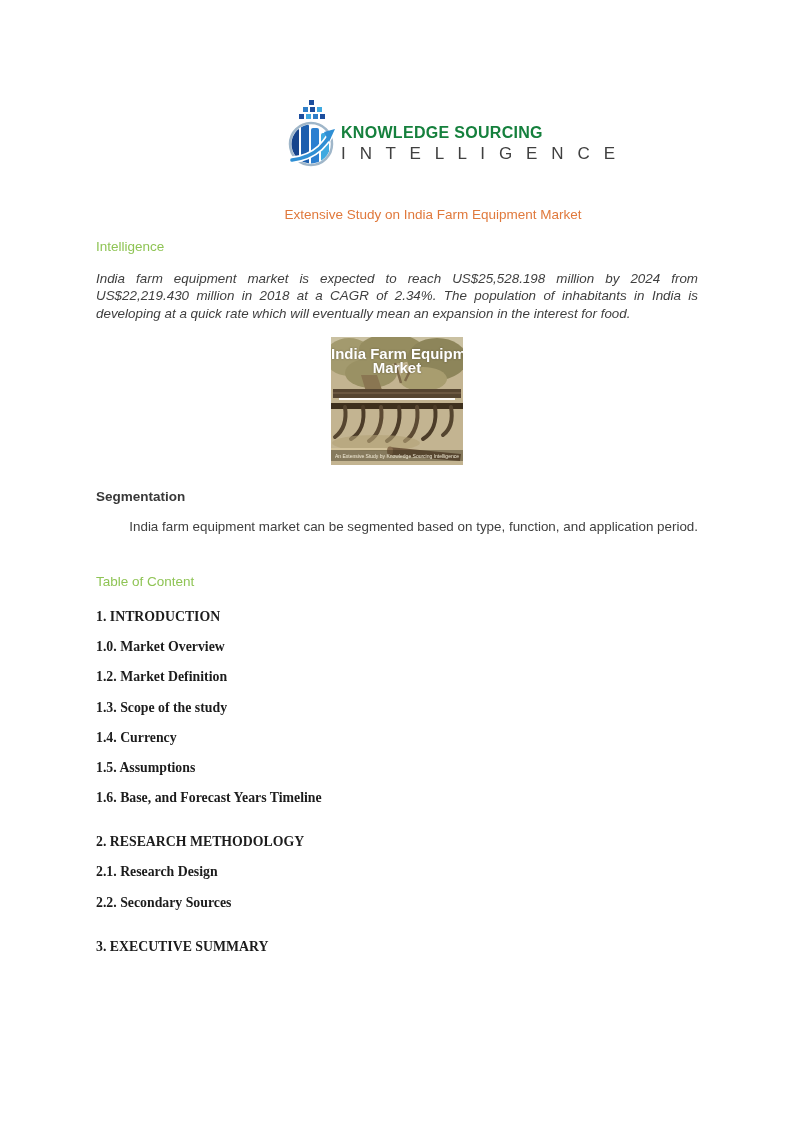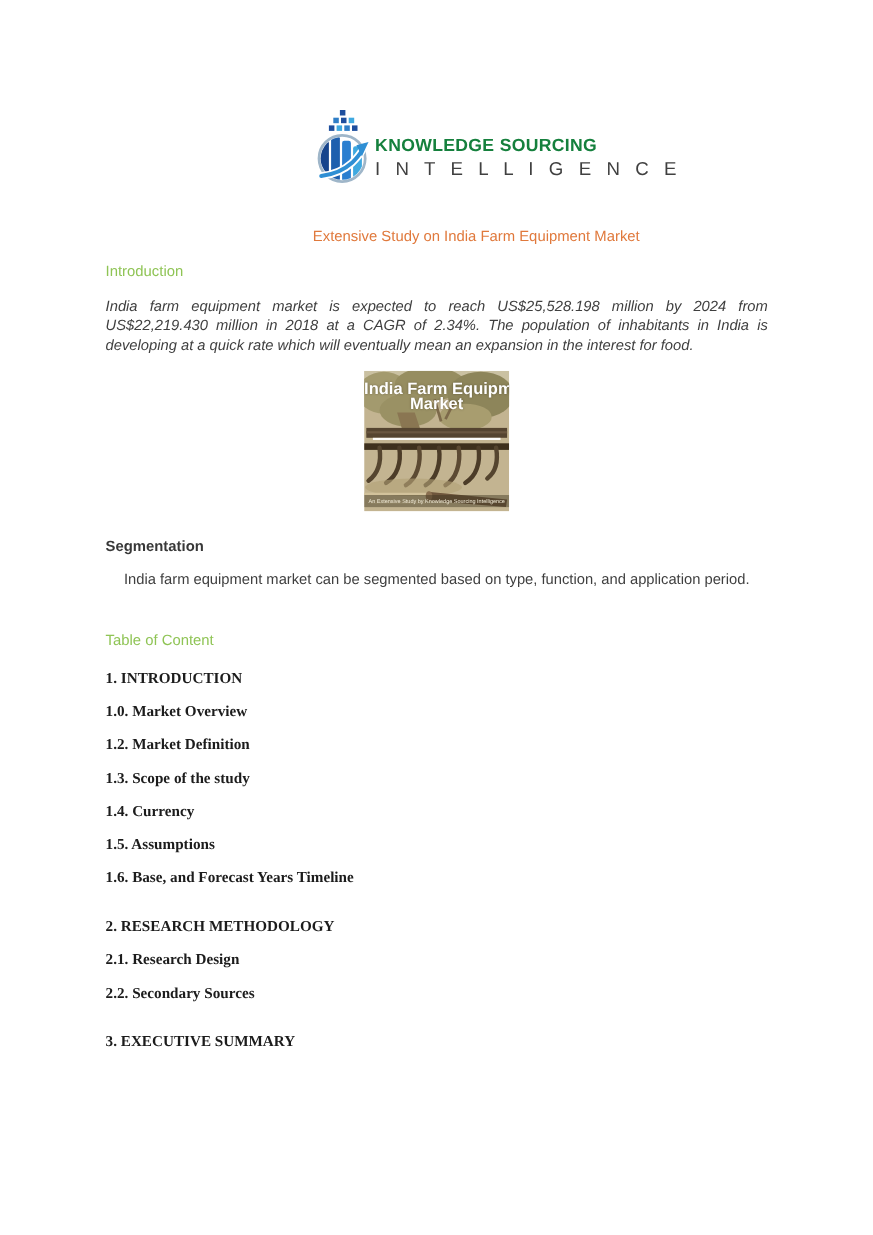--- a/index.html
+++ b/index.html
@@ -24,21 +24,21 @@
   .green-heading {
     position:absolute; left:96px; color:#8fc455; font-size:13.5px;
   }
   .h-intro { top:239px; }
   .h-toc   { top:574px; }
   .para {
     position:absolute; left:96px; width:602px;
     color:#3f3f3f; font-size:13.4px; line-height:17.3px; text-align:justify;
   }
   .para-intro { top:270px;font-style:italic; }
-  .para-seg   { top:518px; text-align:center; }
+  .para-seg   { top:518px; text-align:right; }
   .h-seg {
     position:absolute; left:96px; top:489px;
     color:#383838; font-size:13.5px; font-weight:bold;
   }
 
   
   .figure {
     position:absolute; left:331px; top:337px; width:132px; height:128px;
     overflow:hidden;
   }
@@ -100,21 +100,21 @@
       </g>
     </svg>
     <div class="logo-text">
       <div class="logo-line1">KNOWLEDGE SOURCING</div>
       <div class="logo-line2">I N T E L L I G E N C E</div>
     </div>
   </div>
 
   <div class="doc-title">Extensive Study on India Farm Equipment Market</div>
 
-  <div class="green-heading h-intro">Introduction</div>
+  <div class="green-heading h-intro">Intelligence</div>
   <div class="para para-intro">India farm equipment market is expected to reach US$25,528.198 million by 2024 from US$22,219.430 million in 2018 at a CAGR of 2.34%. The population of inhabitants in India is developing at a quick rate which will eventually mean an expansion in the interest for food.</div>
 
   <div class="figure">
     <svg width="132" height="128" viewBox="0 0 132 128">
       <rect x="0" y="0" width="132" height="128" fill="#c3b491"></rect>
 
       <g>
         <rect x="0" y="0" width="132" height="10" fill="#cfc9ad" opacity="0.6"></rect>
         <ellipse cx="18" cy="20" rx="24" ry="19" fill="#a39a6e"></ellipse>
         <ellipse cx="60" cy="12" rx="32" ry="15" fill="#968d60"></ellipse>

